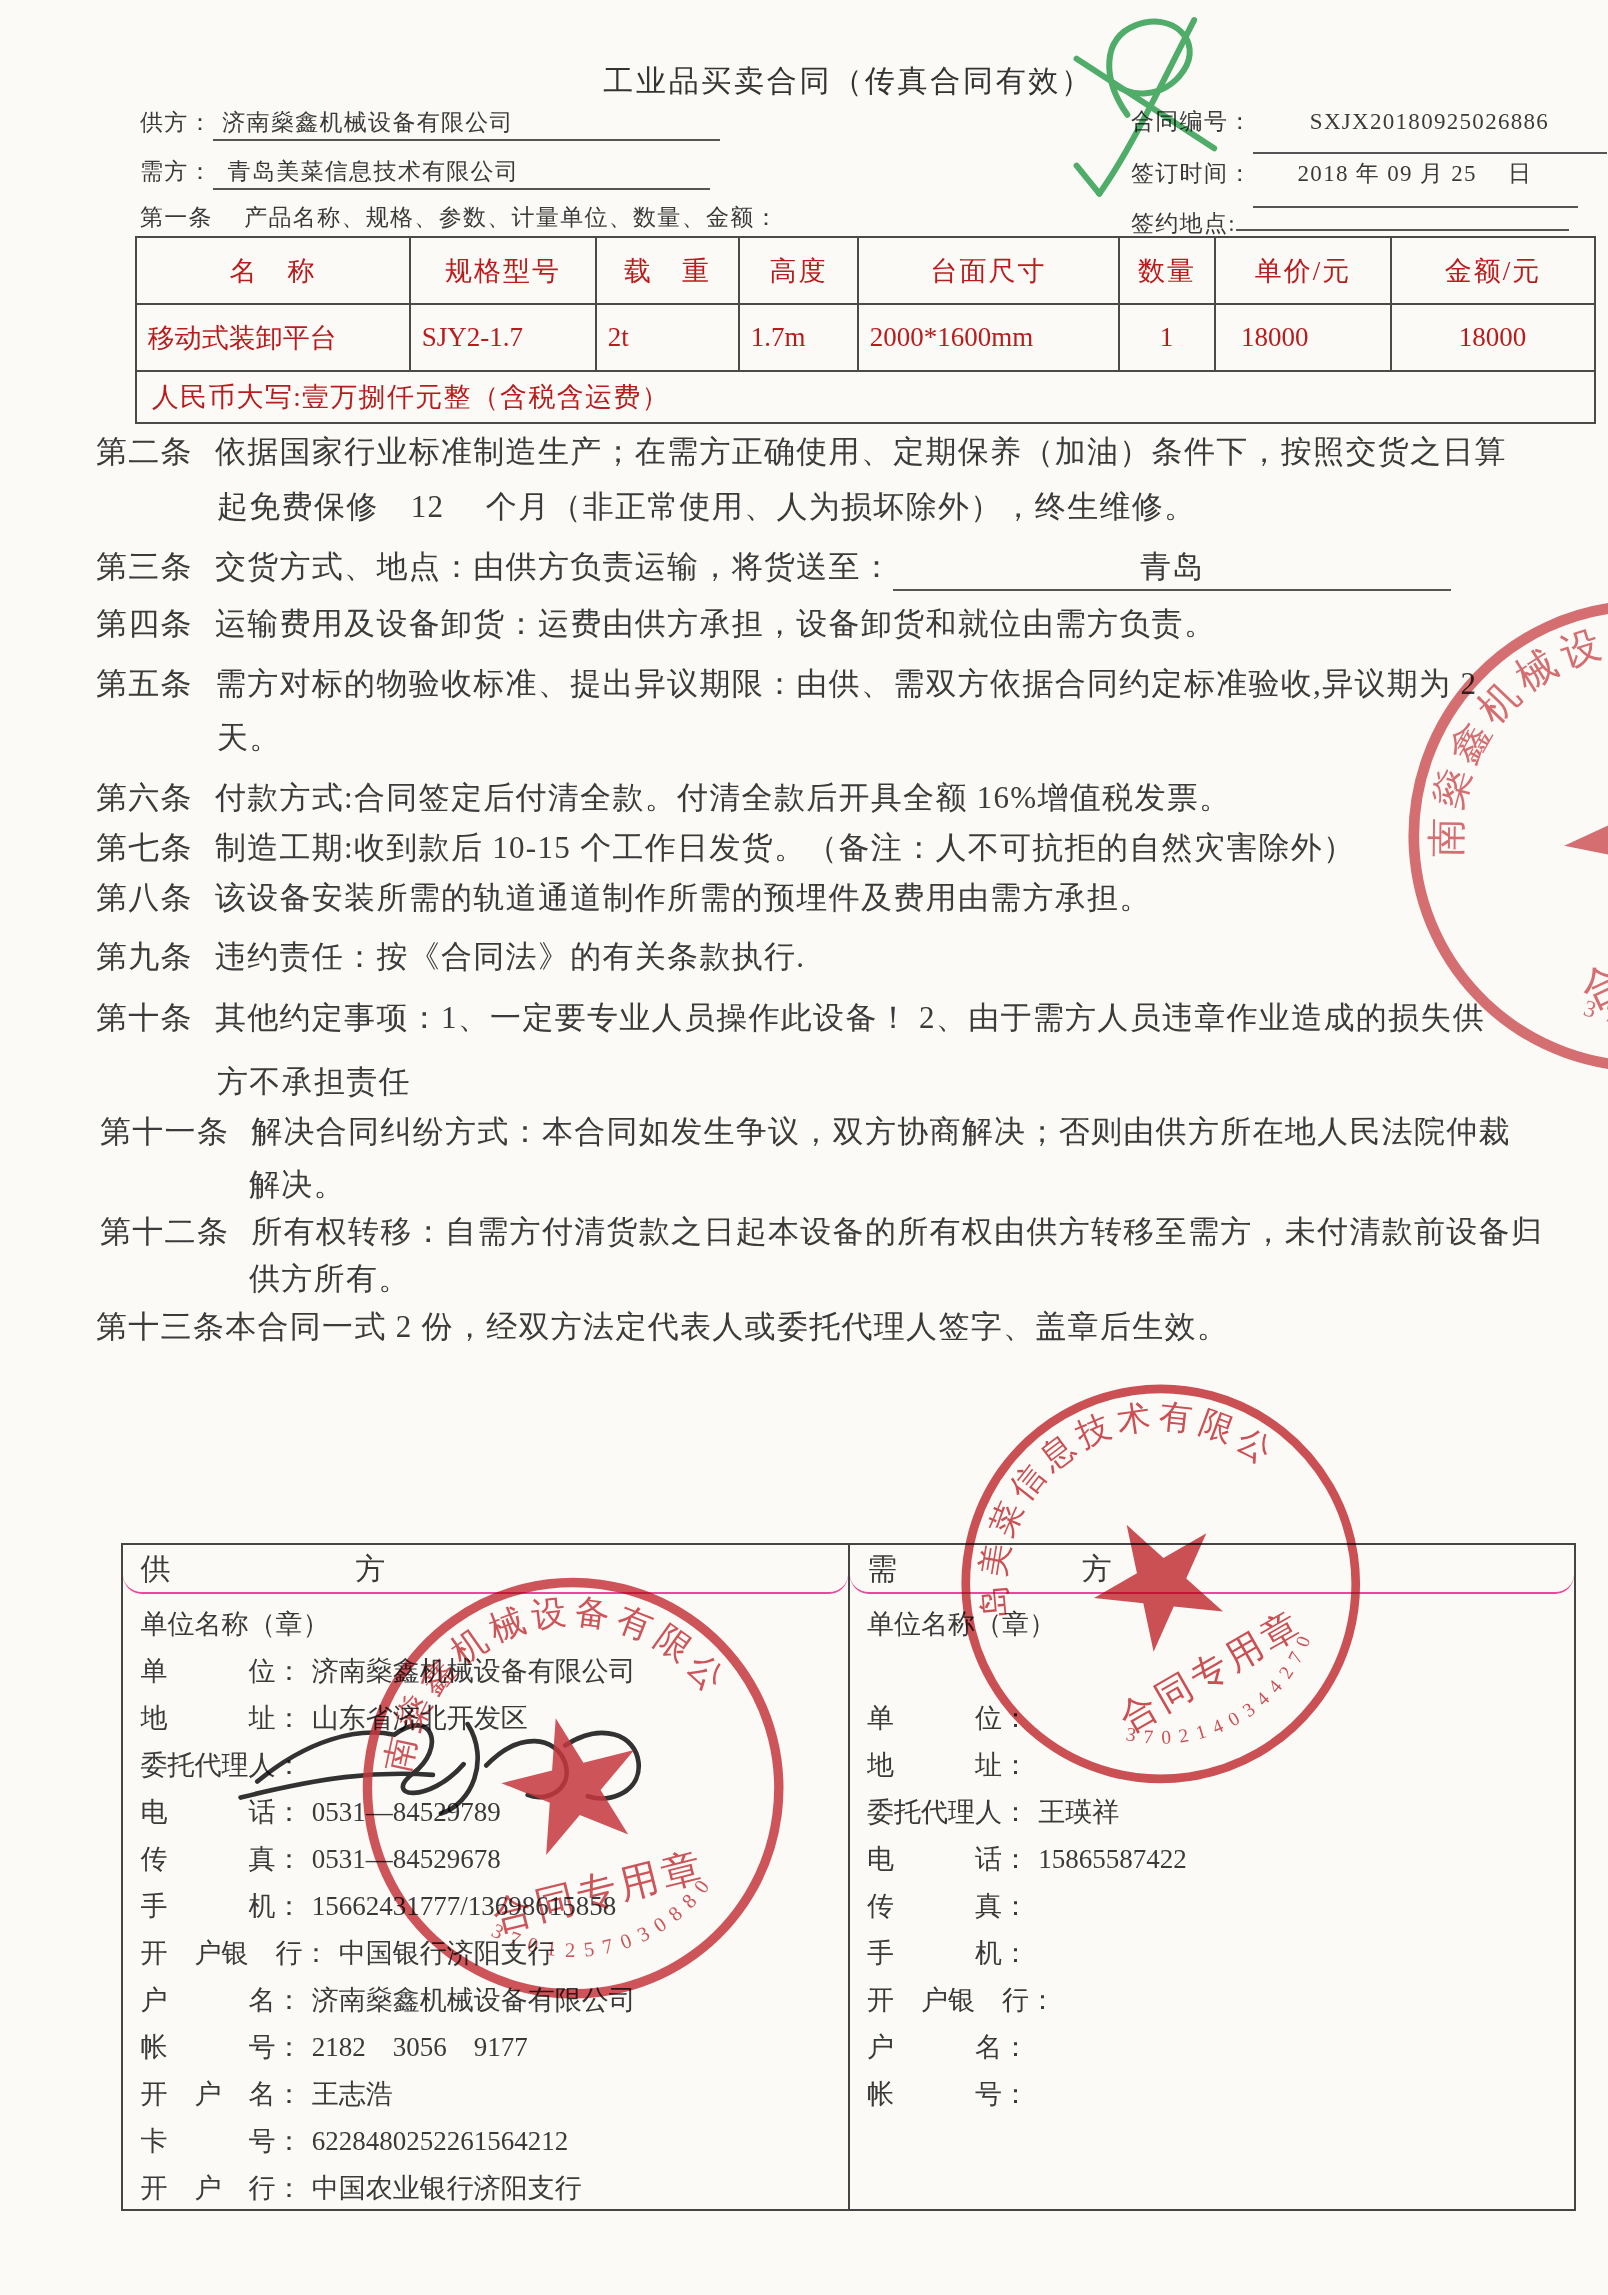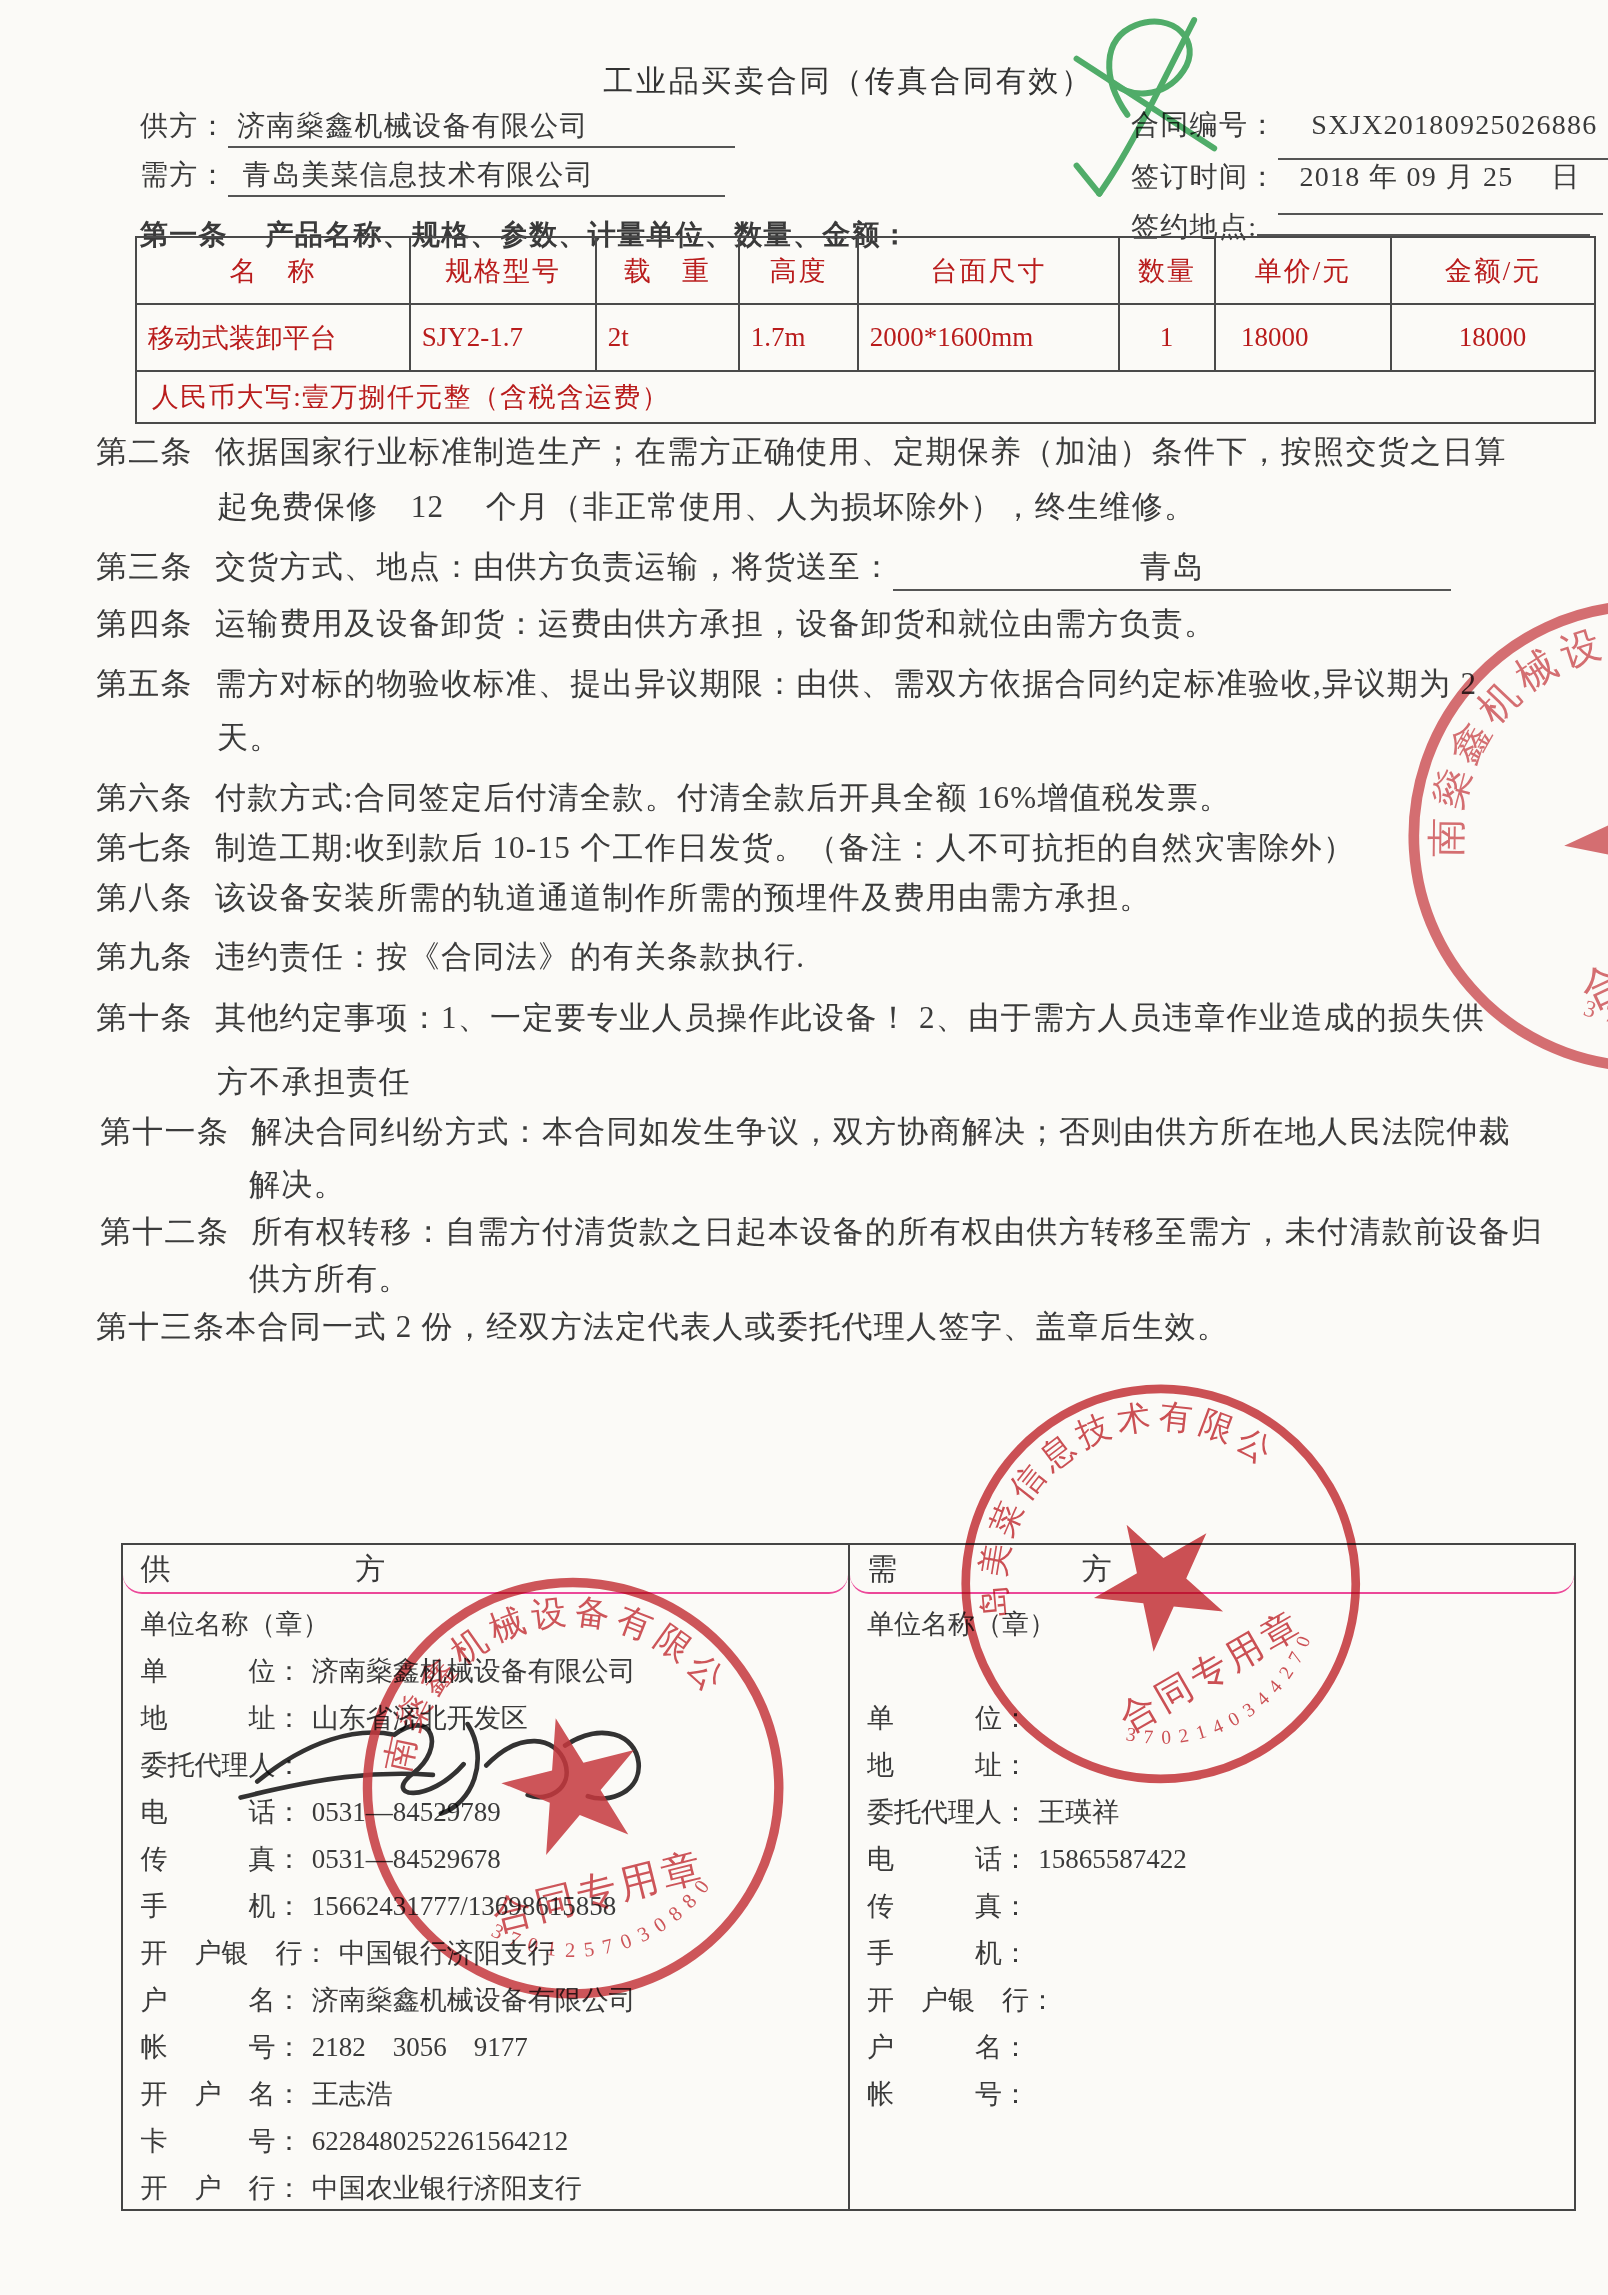--- a/index.html
+++ b/index.html
@@ -3,21 +3,21 @@
 <meta charset="utf-8">
 <style>
   html,body{margin:0;padding:0;background:#e8e8e6;}
   .page{position:relative;width:1609px;height:2295px;background:#fbfaf7;overflow:hidden;
         font-family:"Liberation Serif","DejaVu Serif",serif;color:#3a3a3a;}
   .abs{position:absolute;margin-left:44px;}
   .nw{white-space:nowrap;}
 
   
   .title{top:61px;left:0;width:1609px;text-align:center;font-size:30px;letter-spacing:2.7px;color:#333;}
-  .hl{font-size:28px;letter-spacing:1.3px;}
+  .hl{font-size:23px;letter-spacing:1.3px;}
   .u{display:inline-block;border-bottom:2px solid #555;}
   .uname{min-width:494px;padding:0 4px 1.3px 9.4px;}
   .rlab{display:inline-block;}
   .rval{text-align:center;padding-bottom:17px;}
 
   
   .ptable{top:236px;left:91px;border-collapse:collapse;table-layout:fixed;width:1460px;font-size:27px;color:#b91c1c;}
   .ptable th,.ptable td{border:2px solid #4a4a4a;font-weight:normal;overflow:hidden;}
   .ptable thead th{height:63px;text-align:center;letter-spacing:2px;}
   .ptable .datarow td{height:63px;text-align:left;padding-left:10.7px;}
@@ -47,21 +47,21 @@
 <div class="page">
 
   <div class="abs title nw">工业品买卖合同（传真合同有效）</div>
 
   <div class="abs hl nw" style="top:107px;left:96px;">
     <span>供方：</span><span class="u uname">济南燊鑫机械设备有限公司</span>
   </div>
   <div class="abs hl nw" style="top:156px;left:96px;">
     <span>需方：</span><span class="u uname" style="min-width:478px;padding-left:14.7px;">青岛美菜信息技术有限公司</span>
   </div>
-  <div class="abs hl nw" style="top:216px;left:96px;font-weight:bold;">第一条　 产品名称、规格、参数、计量单位、数量、金额：</div>
+  <div class="abs hl nw" style="top:202px;left:96px;">第一条　 产品名称、规格、参数、计量单位、数量、金额：</div>
 
   <div class="abs hl nw" style="top:106px;left:1087px;">
     <span class="rlab">合同编号：</span><span class="u rval" style="width:354px;">SXJX20180925026886</span>
   </div>
   <div class="abs hl nw" style="top:158px;left:1087px;">
     <span class="rlab">签订时间：</span><span class="u rval" style="width:325px;">2018 年 09 月 25　 日</span>
   </div>
   <div class="abs hl nw" style="top:208px;left:1087px;">
     <span class="rlab">签约地点:</span><span class="u rval" style="width:333px;"></span>
   </div>

